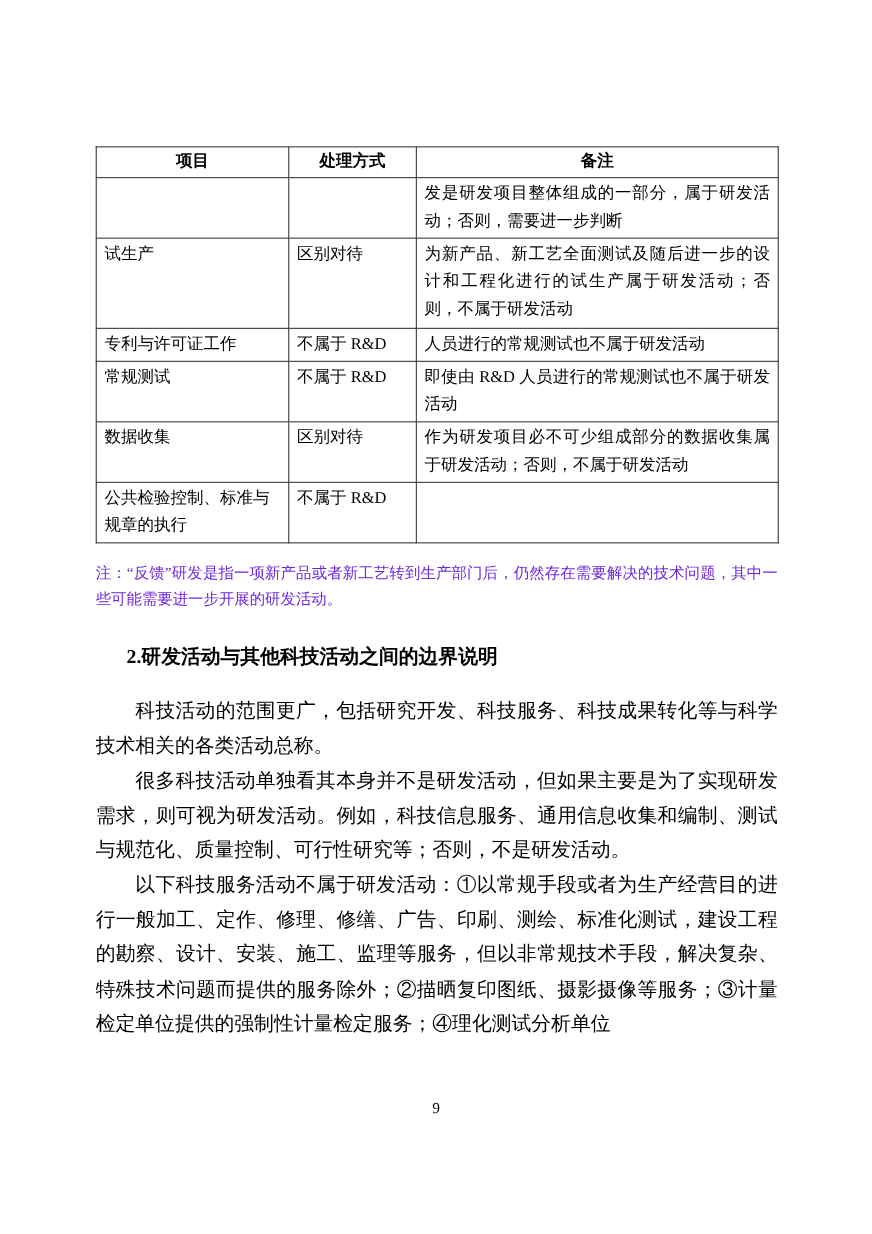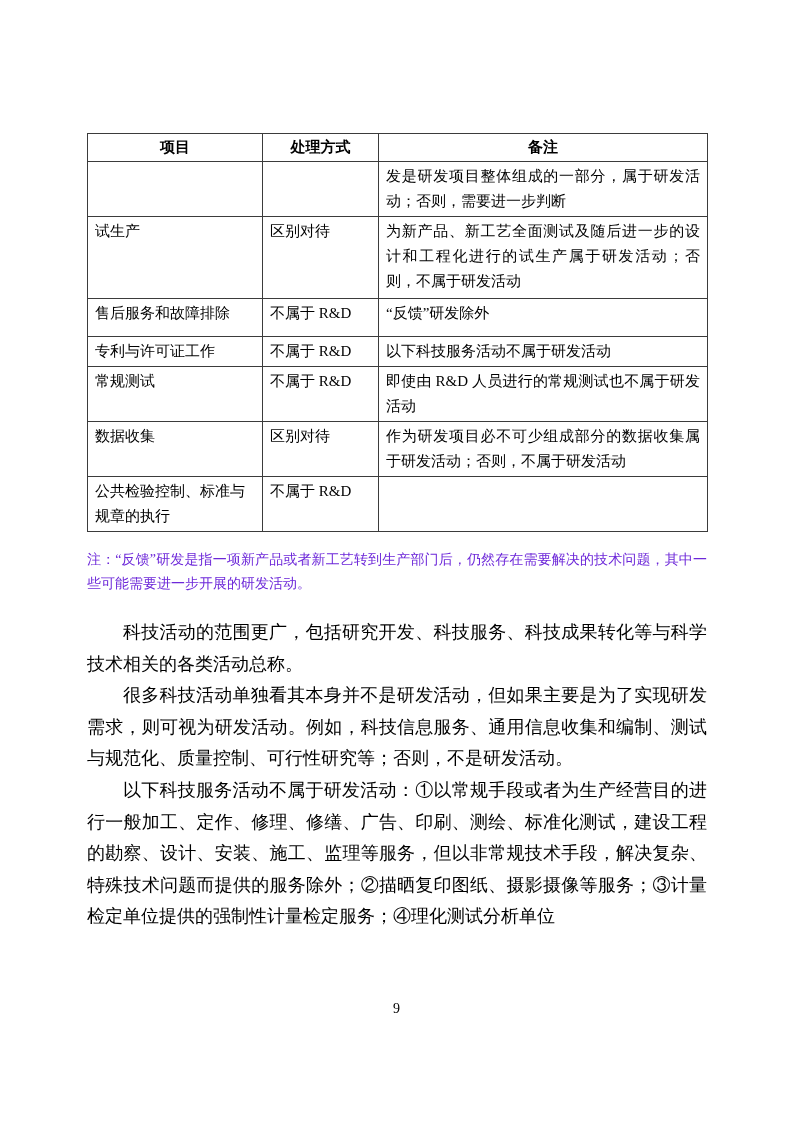--- a/index.html
+++ b/index.html
@@ -102,29 +102,24 @@
       <tr class="r0">
         <td class="cell-item"></td>
         <td class="cell-treatment"></td>
         <td class="cell-remark">发是研发项目整体组成的一部分，属于研发活动；否则，需要进一步判断</td>
       </tr>
       <tr class="r1">
         <td class="cell-item">试生产</td>
         <td class="cell-treatment">区别对待</td>
         <td class="cell-remark">为新产品、新工艺全面测试及随后进一步的设计和工程化进行的试生产属于研发活动；否则，不属于研发活动</td>
       </tr>
-      <tr class="r2">
-        <td class="cell-item">售后服务和故障排除</td>
-        <td class="cell-treatment">不属于 R&amp;D</td>
-        <td class="cell-remark">“反馈”研发除外</td>
-      </tr>
       <tr class="r3">
         <td class="cell-item">专利与许可证工作</td>
         <td class="cell-treatment">不属于 R&amp;D</td>
-        <td class="cell-remark">以下科技服务活动不属于研发活动</td>
+        <td class="cell-remark">人员进行的常规测试也不属于研发活动</td>
       </tr>
       <tr class="r4">
         <td class="cell-item">常规测试</td>
         <td class="cell-treatment">不属于 R&amp;D</td>
         <td class="cell-remark">即使由 R&amp;D 人员进行的常规测试也不属于研发活动</td>
       </tr>
       <tr class="r5">
         <td class="cell-item">数据收集</td>
         <td class="cell-treatment">区别对待</td>
         <td class="cell-remark">作为研发项目必不可少组成部分的数据收集属于研发活动；否则，不属于研发活动</td>
@@ -132,20 +127,21 @@
       <tr class="r6">
         <td class="cell-item">公共检验控制、标准与规章的执行</td>
         <td class="cell-treatment">不属于 R&amp;D</td>
         <td class="cell-remark"></td>
       </tr>
     </tbody>
       </table>
 
     <div class="footnote">注：“反馈”研发是指一项新产品或者新工艺转到生产部门后，仍然存在需要解决的技术问题，其中一些可能需要进一步开展的研发活动。</div>
 
+    <div class="section-heading">2.研发活动与其他科技活动之间的边界说明</div>
 
     <div class="body-text">
       <p>科技活动的范围更广，包括研究开发、科技服务、科技成果转化等与科学技术相关的各类活动总称。</p>
       <p>很多科技活动单独看其本身并不是研发活动，但如果主要是为了实现研发需求，则可视为研发活动。例如，科技信息服务、通用信息收集和编制、测试与规范化、质量控制、可行性研究等；否则，不是研发活动。</p>
       <p>以下科技服务活动不属于研发活动：①以常规手段或者为生产经营目的进行一般加工、定作、修理、修缮、广告、印刷、测绘、标准化测试，建设工程的勘察、设计、安装、施工、监理等服务，但以非常规技术手段，解决复杂、特殊技术问题而提供的服务除外；②描晒复印图纸、摄影摄像等服务；③计量检定单位提供的强制性计量检定服务；④理化测试分析单位</p>
     </div>
 
   </div>
 
   <div class="page-number">9</div>

